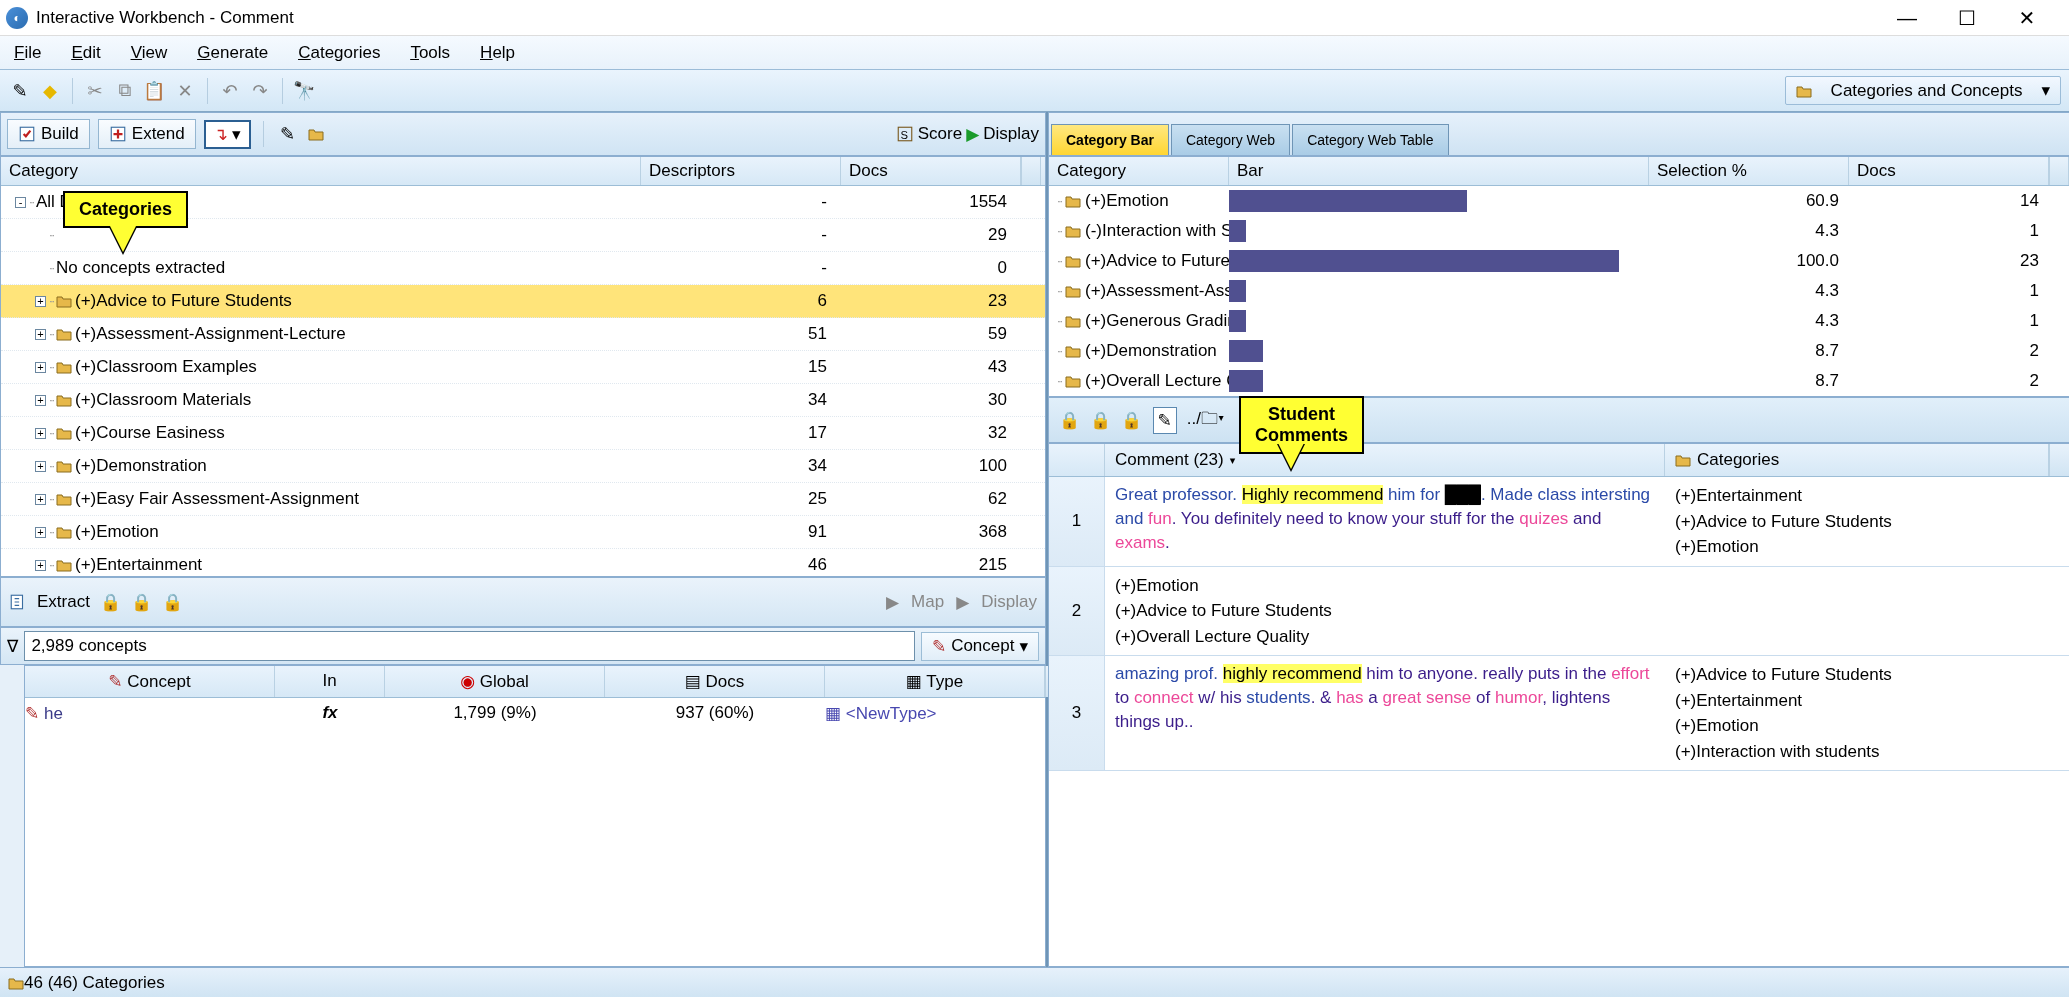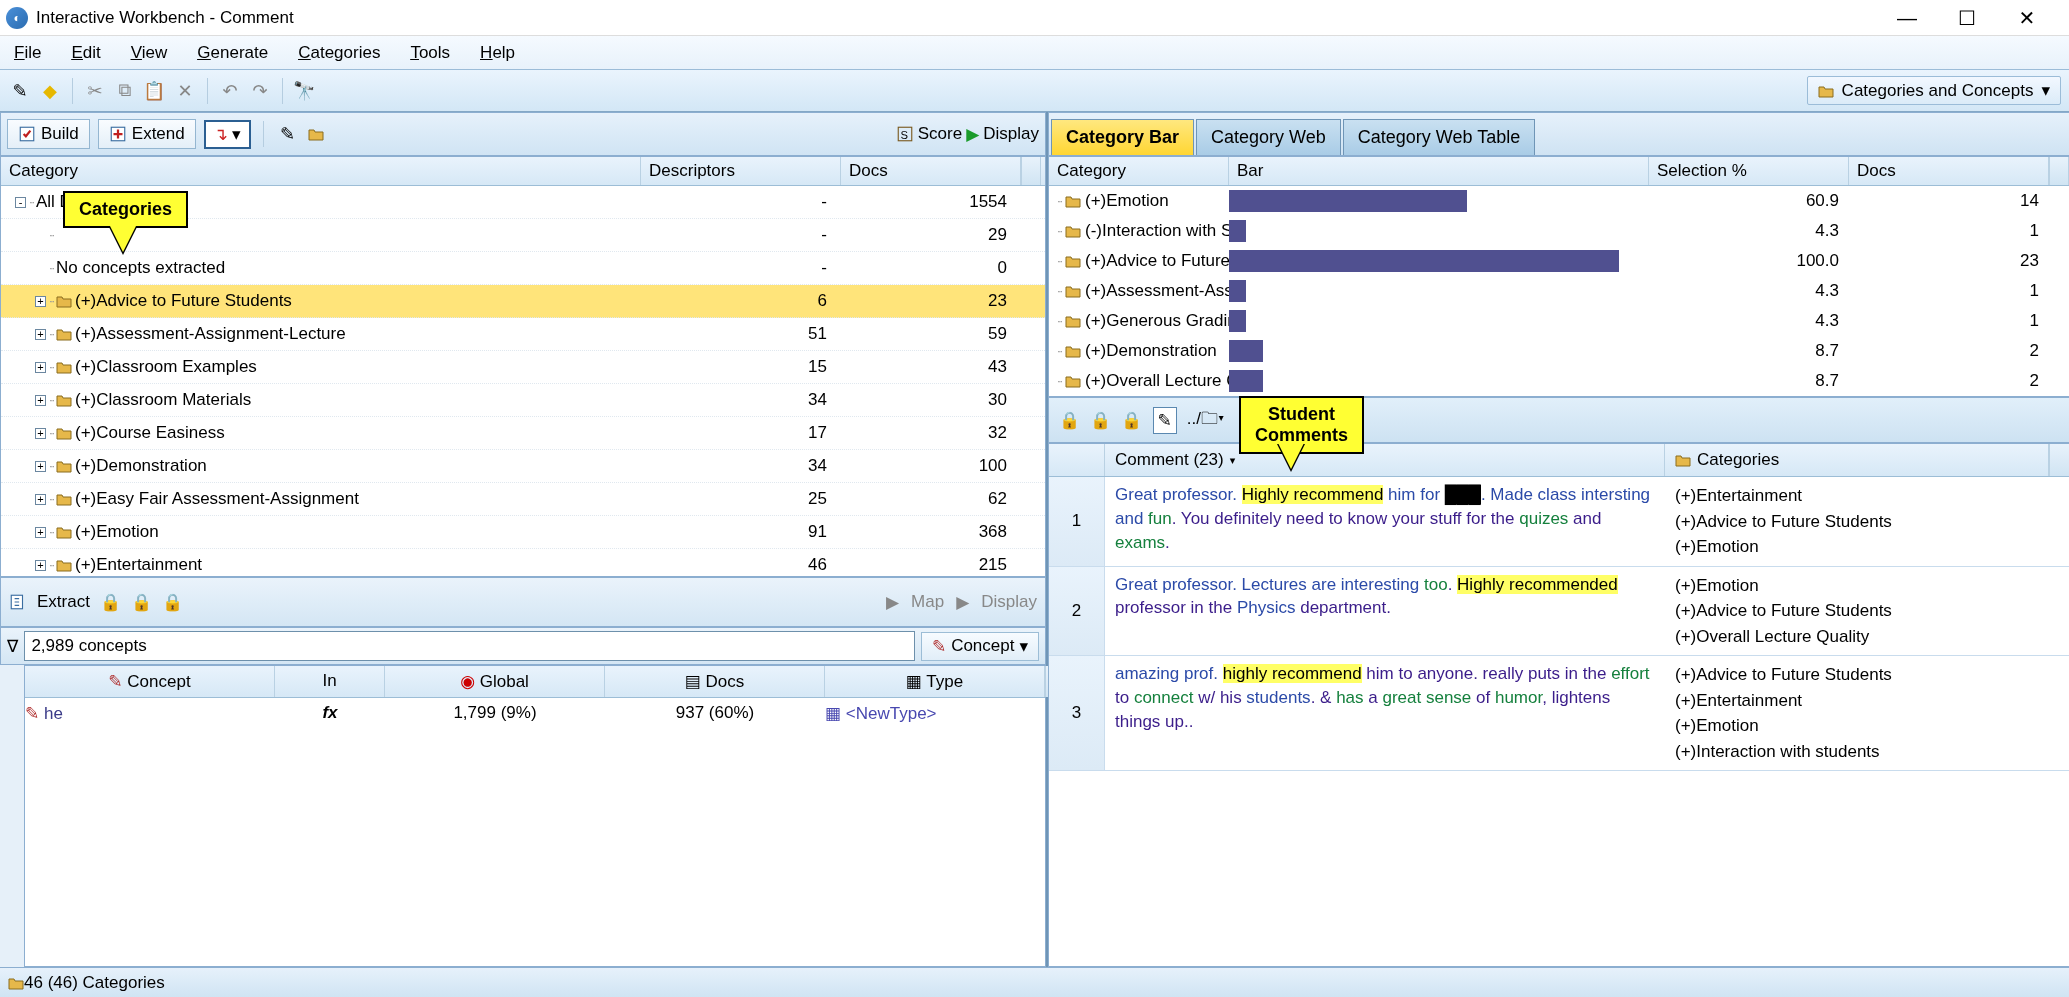--- a/index.html
+++ b/index.html
@@ -15,21 +15,21 @@
   
   .menubar { height: 34px; background: linear-gradient(#f5faff,#e8f2fb); border-bottom: 1px solid #9bbcd8; display: flex; align-items: center; padding: 0 8px; gap: 18px; }
   .menubar span { text-decoration: underline; text-decoration-color: transparent; }
   .menubar .m { padding: 3px 6px; cursor: default; }
   .menubar .m:first-letter { text-decoration: underline; }
   
   
   .toolbar1 { height: 42px; background: linear-gradient(#eaf4fd,#d3e7f6); border-bottom: 1px solid #84a8c6; display: flex; align-items: center; padding: 0 8px; gap: 6px; }
   .tool-ico { width: 24px; height: 24px; display: flex; align-items: center; justify-content: center; font-size: 18px; }
   .tool-sep { width: 1px; height: 26px; background: #b5cde0; margin: 0 4px; }
-  .cc-btn { margin-left: auto; background: linear-gradient(#f2f8ff,#dbebf8); border: 1px solid #9bbcd8; padding: 3px 10px; display: flex; align-items: center; gap: 8px; border-radius: 2px; }
+  .cc-btn { margin-left: auto; background: linear-gradient(#f2f8ff,#dbebf8); border: 1px solid #9bbcd8; padding: 3px 10px; display: flex; align-items: center; gap: 19px; border-radius: 2px; }
   .folder-ico { width: 16px; height:16px; display:inline-block; }
   .folder-ico svg { width:16px; height:16px; }
   
   
   .main { display: flex; height: calc(100% - 36px - 34px - 42px - 30px); }
   .left-pane { width: 1048px; border-right: 2px solid #6f95b6; display: flex; flex-direction: column; background: #e6f0f9; }
   .right-pane { flex: 1; display: flex; flex-direction: column; background: #e6f0f9; }
   
   
   .build-bar { height: 44px; background: linear-gradient(#e6f1fb,#d0e4f4); border: 1px solid #8caed0; display:flex; align-items:center; padding: 0 6px; gap: 8px; }
@@ -70,21 +70,21 @@
   .concept-head { display:grid; grid-template-columns: 250px 110px 220px 220px 220px 20px; background:linear-gradient(#e9f3fc,#d6e8f6); border-bottom:1px solid #9cbdd6;}
   .concept-head div { padding:5px 8px; border-right:1px solid #b9d1e3; text-align:center;}
   .concept-row { display:grid; grid-template-columns: 250px 110px 220px 220px 220px 20px; height:30px; align-items:center;}
   .concept-row div { padding: 0 0; text-align:center; font-size:17px;}
   .concept-row .first { text-align:left; color:#3a3a88;}
   .concept-row .type { text-align:left; color:#4848b0;}
   .scroll-right { background:linear-gradient(#e8f2fb,#d0e4f3); border-left:1px solid #b9d1e3; }
   
   
   .rtabs { height:44px; background:linear-gradient(#e6f1fb,#cfe3f3); border:1px solid #8caed0; display:flex; align-items:flex-end; padding: 0 2px;}
-  .rtab { padding: 7px 14px; border:1px solid #6f95b6; border-bottom:none; margin-right:2px; background:linear-gradient(#c9e0f1,#a9cce6); cursor:default; font-size:18px;}
+  .rtab { padding: 7px 14px; border:1px solid #6f95b6; border-bottom:none; margin-right:2px; background:linear-gradient(#c9e0f1,#a9cce6); cursor:default; font-size:14px;}
   .rtab.active { background:linear-gradient(#ffe87f,#ffd633); font-weight:bold;}
   
   
   .bar-area { border:1px solid #8caed0; background:#fff; }
   .bar-head { display:grid; grid-template-columns: 180px 420px 200px 200px 20px; background:linear-gradient(#e9f3fc,#d6e8f6); border-bottom:1px solid #9cbdd6;}
   .bar-head div { padding:4px 8px; border-right:1px solid #b9d1e3;}
   .bar-rows { }
   .bar-row { display:grid; grid-template-columns: 180px 420px 200px 200px 20px; height:30px; align-items:center;}
   .bar-row .cat { display:flex; align-items:center; gap:4px; padding-left:8px; white-space:nowrap; overflow:hidden;}
   .bar-row .barcell { position:relative; height:100%; display:flex; align-items:center;}
@@ -96,21 +96,21 @@
   
   
   .comment-wrap { flex:1; border:1px solid #8caed0; background:#fff; display:flex; flex-direction:column;}
   .comment-head { display:grid; grid-template-columns: 56px 560px 1fr 20px; background:linear-gradient(#e9f3fc,#d6e8f6); border-bottom:1px solid #9cbdd6;}
   .comment-head div { padding:6px 10px; border-right:1px solid #b9d1e3; display:flex; align-items:center; gap:6px;}
   .comment-rows { flex:1; overflow:hidden;}
   .comment-row { display:grid; grid-template-columns: 56px 560px 1fr; border-bottom:1px solid #c9dced;}
   .comment-row .idx { background:linear-gradient(#e9f3fc,#dceaf6); display:flex; align-items:center; justify-content:center; border-right:1px solid #c9dced;}
   .comment-row .txt { padding:6px 10px; color:#3b1d8a; line-height:1.4;}
   .comment-row .txt .hl { background:#ffff66; color:#000;}
-  .comment-row .txt .grn { color:#15803d;}
+  .comment-row .txt .grn { color:#ec4899;}
   .comment-row .txt .blu { color:#2b4aa8;}
   .comment-row .cats { padding:6px 10px; line-height:1.5;}
   
   
   .statusbar { height:30px; background:linear-gradient(#e6f1fb,#d0e4f3); border-top:1px solid #8caed0; display:flex; align-items:center; padding:0 8px; }
   
   svg.ico { width:18px; height:18px; }
   .grey { color:#888; }
 </style>
 </head>
@@ -588,21 +588,20 @@
             <div class="idx">1</div>
             <div class="txt"><span class="blu">Great professor. </span><span class="hl">Highly recommend</span><span class="blu"> him for </span><span style="background:#000;color:#000">███</span><span class="blu">. Made class intersting and </span><span class="grn">fun</span><span>. You definitely need to know your stuff for the </span><span class="grn">quizes</span><span> and </span><span class="grn">exams</span><span>.</span></div>
             <div class="cats">
               <div>(+)Entertainment</div>
               <div>(+)Advice to Future Students</div>
               <div>(+)Emotion</div>
             </div>
           </div>
           <div class="comment-row">
             <div class="idx">2</div>
-            <div class="txt"><span class="blu">Great professor. Lectures are interesting </span><span class="grn">too</span><span>. </span><span class="hl">Highly recommended</span><span> professor in the </span><span class="blu">Physics</span><span> department.</span></div>
             <div class="cats">
               <div>(+)Emotion</div>
               <div>(+)Advice to Future Students</div>
               <div>(+)Overall Lecture Quality</div>
             </div>
           </div>
           <div class="comment-row">
             <div class="idx">3</div>
             <div class="txt"><span class="blu">amazing prof. </span><span class="hl">highly recommend</span><span> him to anyone. really puts in the </span><span class="grn">effort</span><span> to </span><span class="grn">connect</span><span> w/ his </span><span class="blu">students</span><span>. &amp; </span><span class="grn">has</span><span> a </span><span class="grn">great sense</span><span> of </span><span class="grn">humor</span><span>, lightens things up..</span></div>
             <div class="cats">

